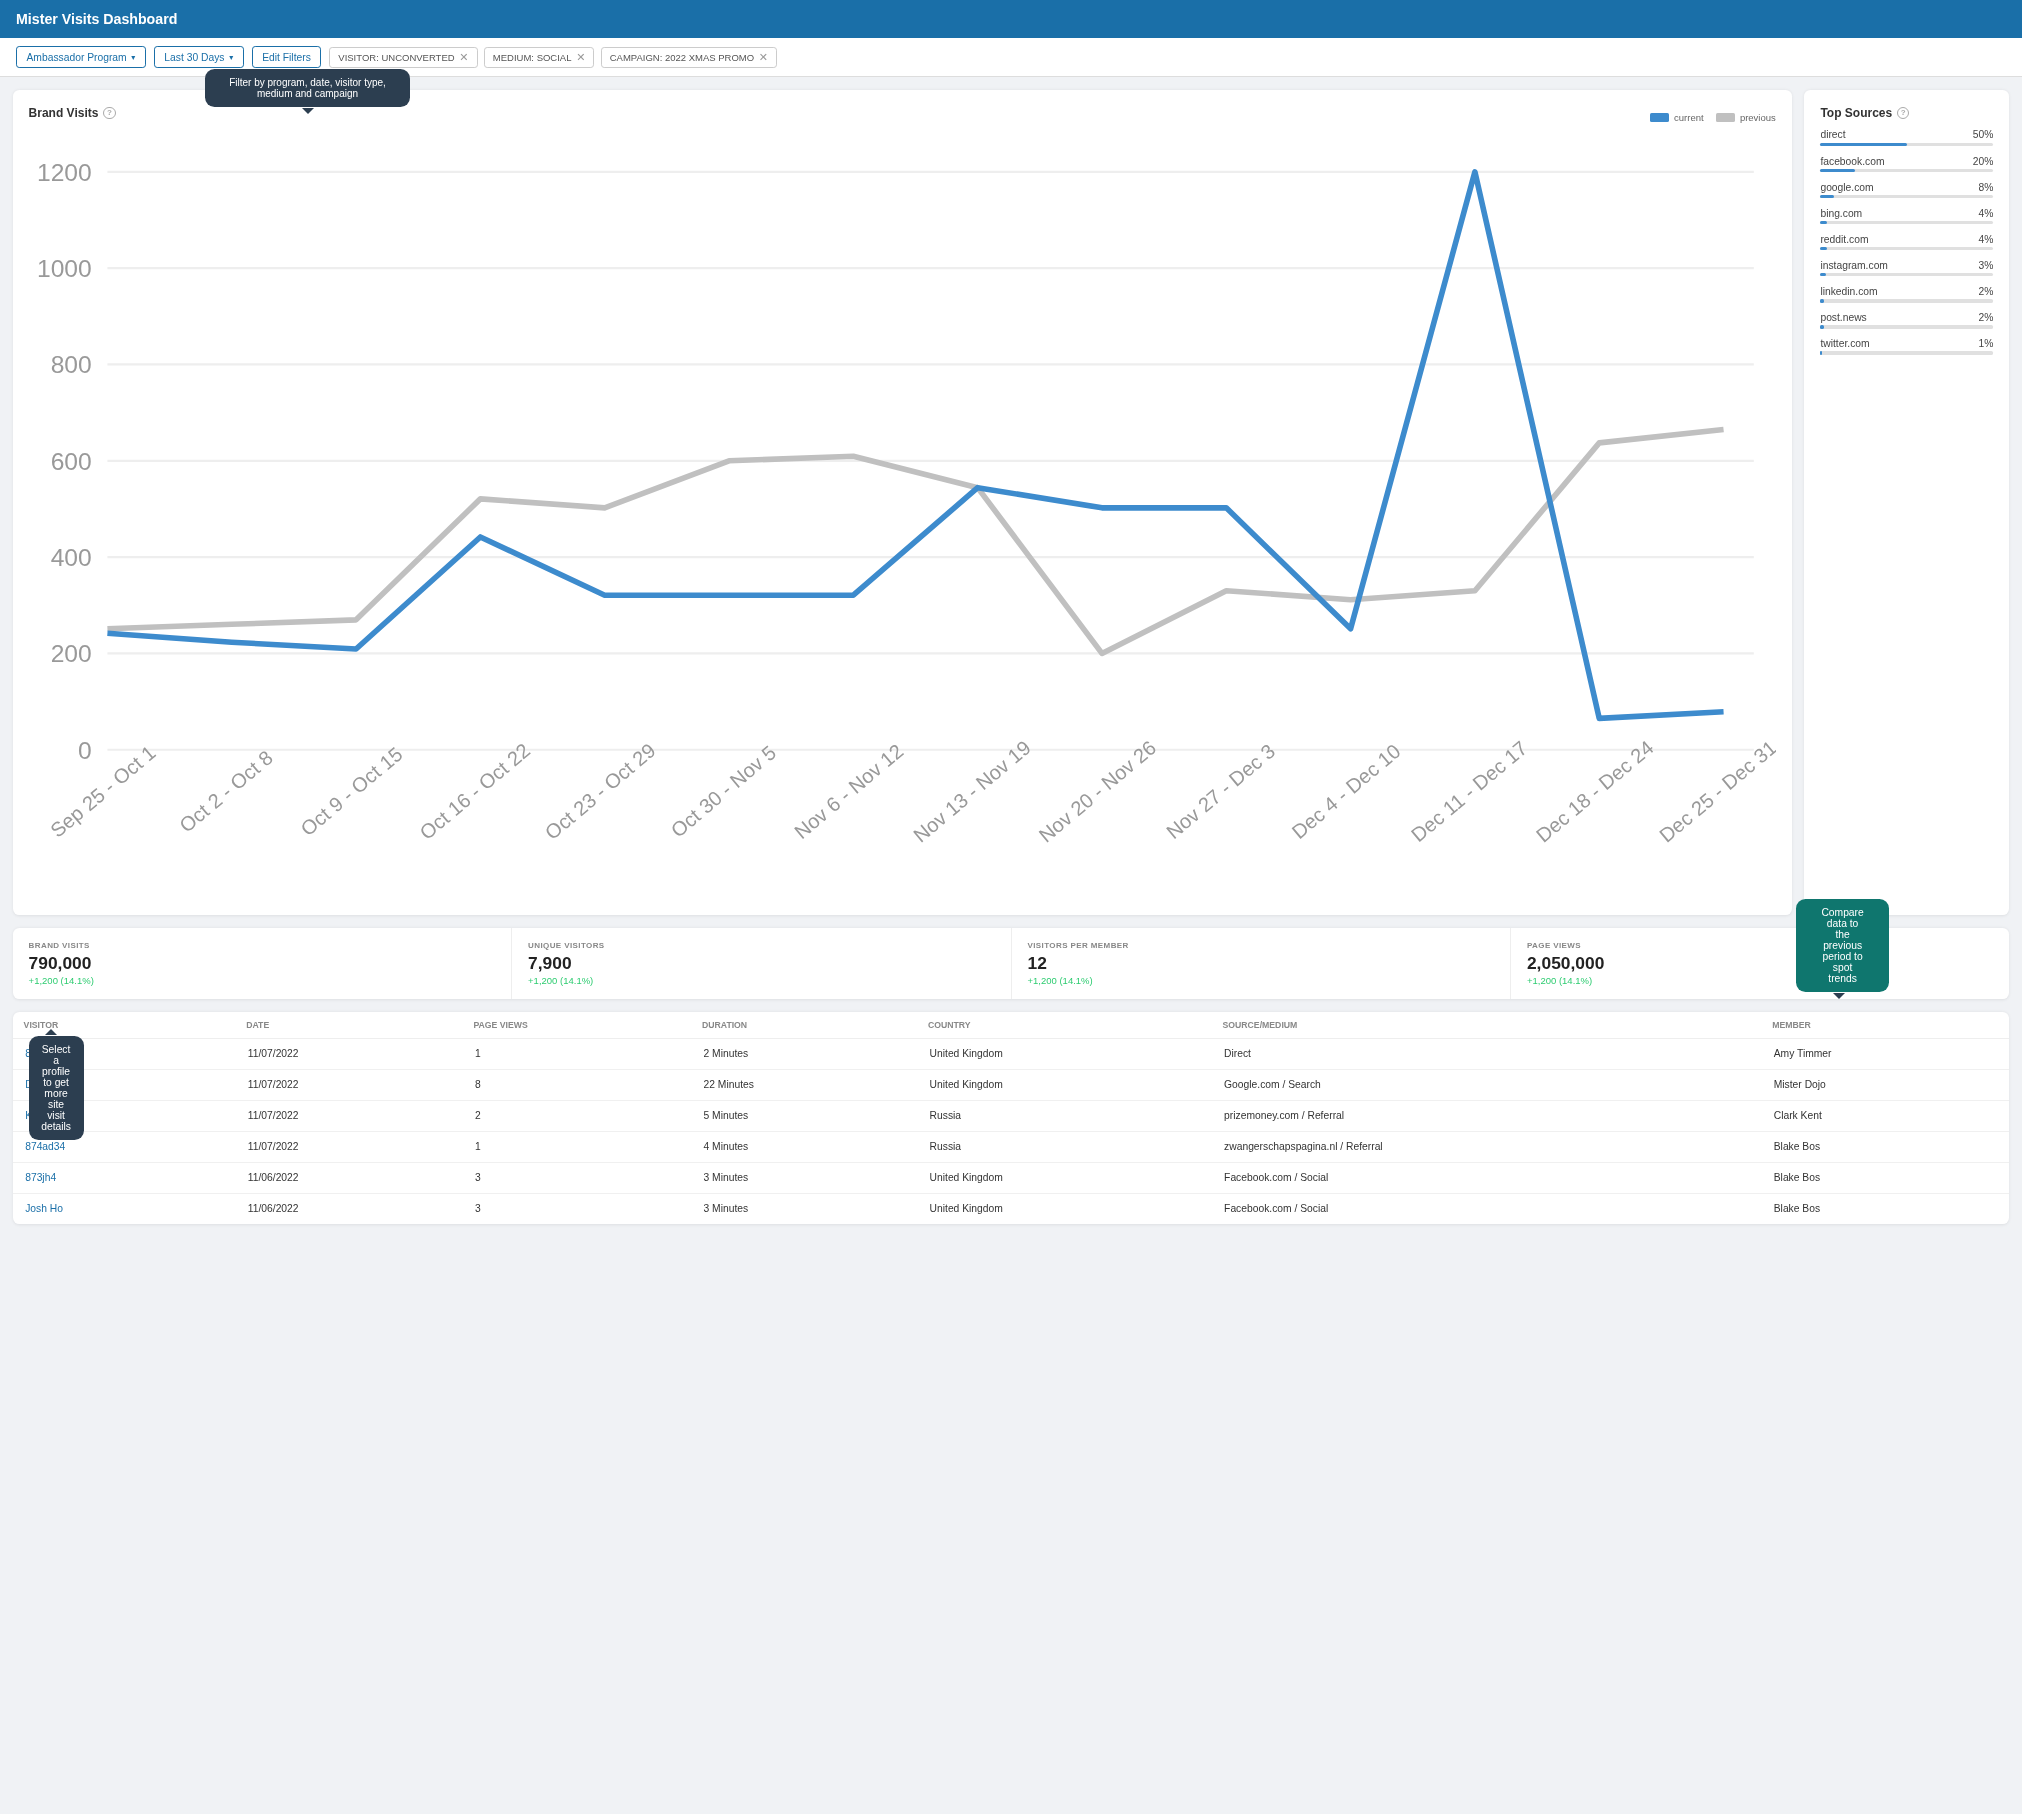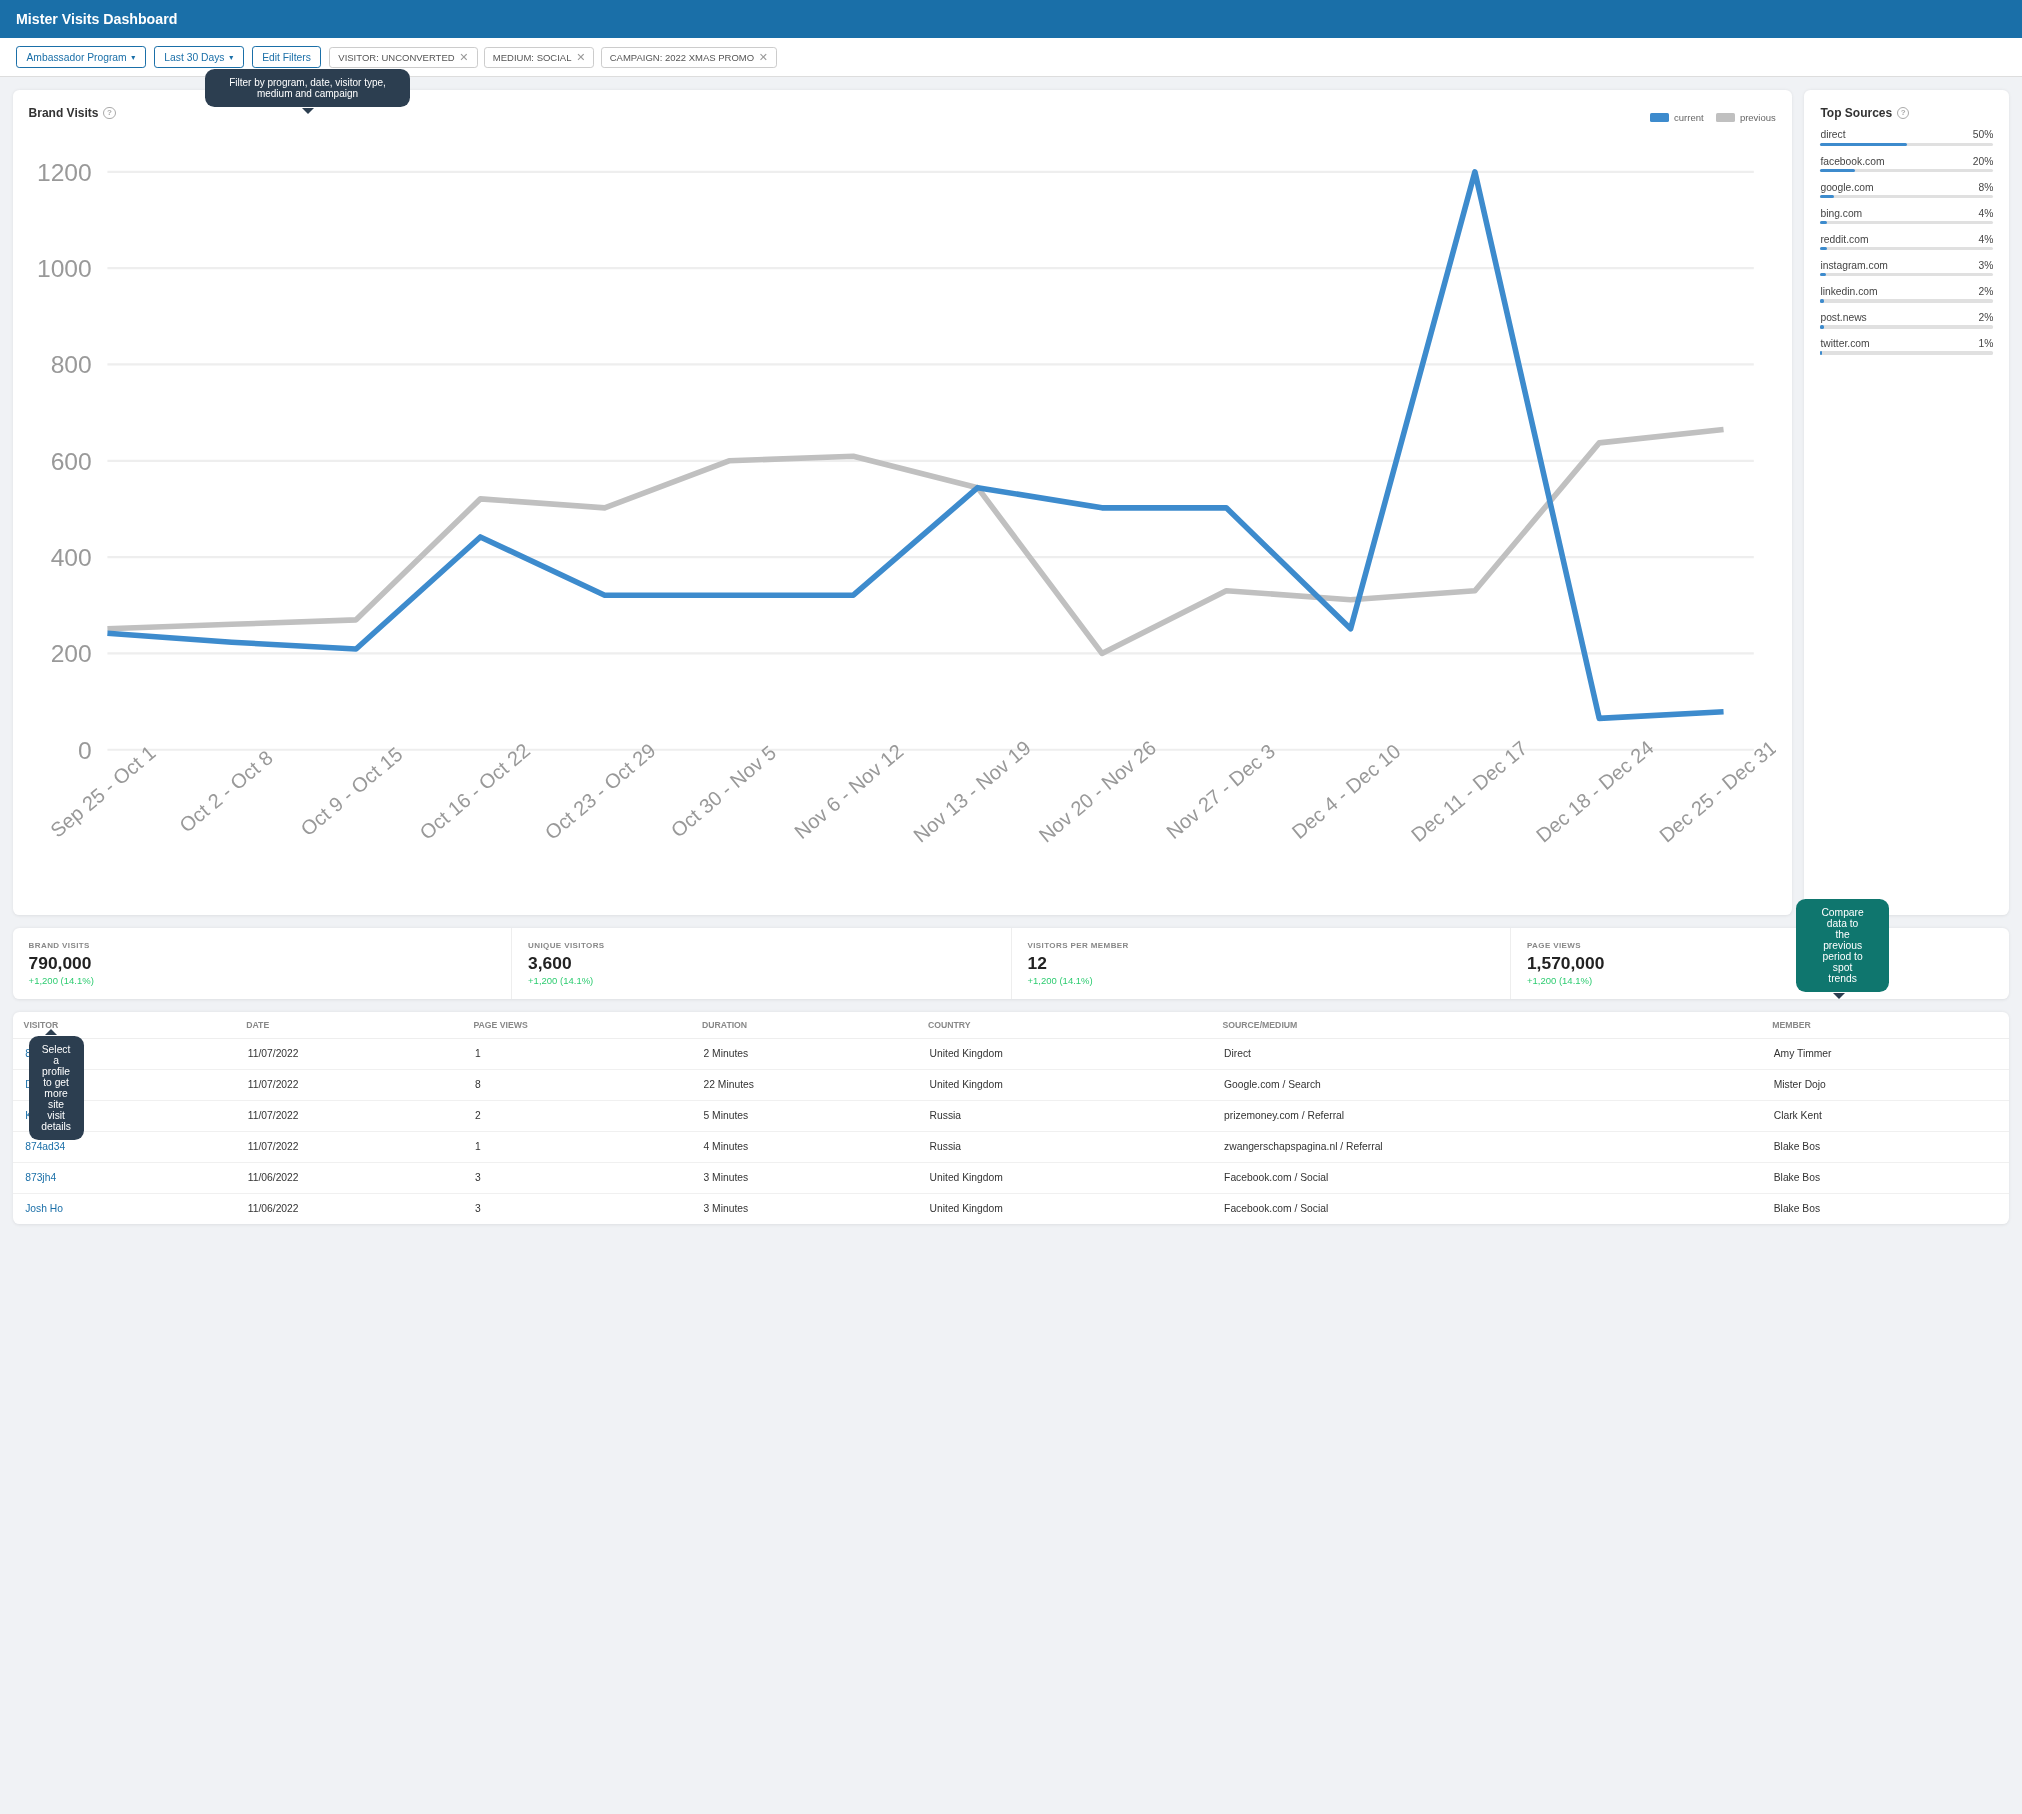--- a/index.html
+++ b/index.html
@@ -272,31 +272,31 @@
     </div>
 
     <div class="stats-row" id="stats-row">
         <div class="stat-card">
     <div class="stat-label">BRAND VISITS</div>
     <div class="stat-value">790,000</div>
     <div class="stat-change">+1,200 (14.1%)</div>
   </div>
         <div class="stat-card">
     <div class="stat-label">UNIQUE VISITORS</div>
-    <div class="stat-value">3,600</div>
+    <div class="stat-value">7,900</div>
     <div class="stat-change">+1,200 (14.1%)</div>
   </div>
         <div class="stat-card">
     <div class="stat-label">VISITORS PER MEMBER</div>
     <div class="stat-value">12</div>
     <div class="stat-change">+1,200 (14.1%)</div>
   </div>
         <div class="stat-card">
     <div class="stat-label">PAGE VIEWS</div>
-    <div class="stat-value">1,570,000</div>
+    <div class="stat-value">2,050,000</div>
     <div class="stat-change">+1,200 (14.1%)</div>
   </div>
       </div>
 
     <div class="table-card" style="margin-top:12.6px; position:relative;">
 
       <div style="position:absolute; top:24px; left:16px; z-index:10;">
         <div class="tooltip-bubble" style="background:#2c3e50; color:#fff; border-radius:9.5px; padding:8px 12.6px; font-size:10.3px; max-width:205px; text-align:center;">
           <span>Select a profile to get more site visit details</span>
           <div style="position:absolute; border:6.3px solid transparent; border-bottom-color:#2c3e50; top:-12.6px; left:30%;"></div>

